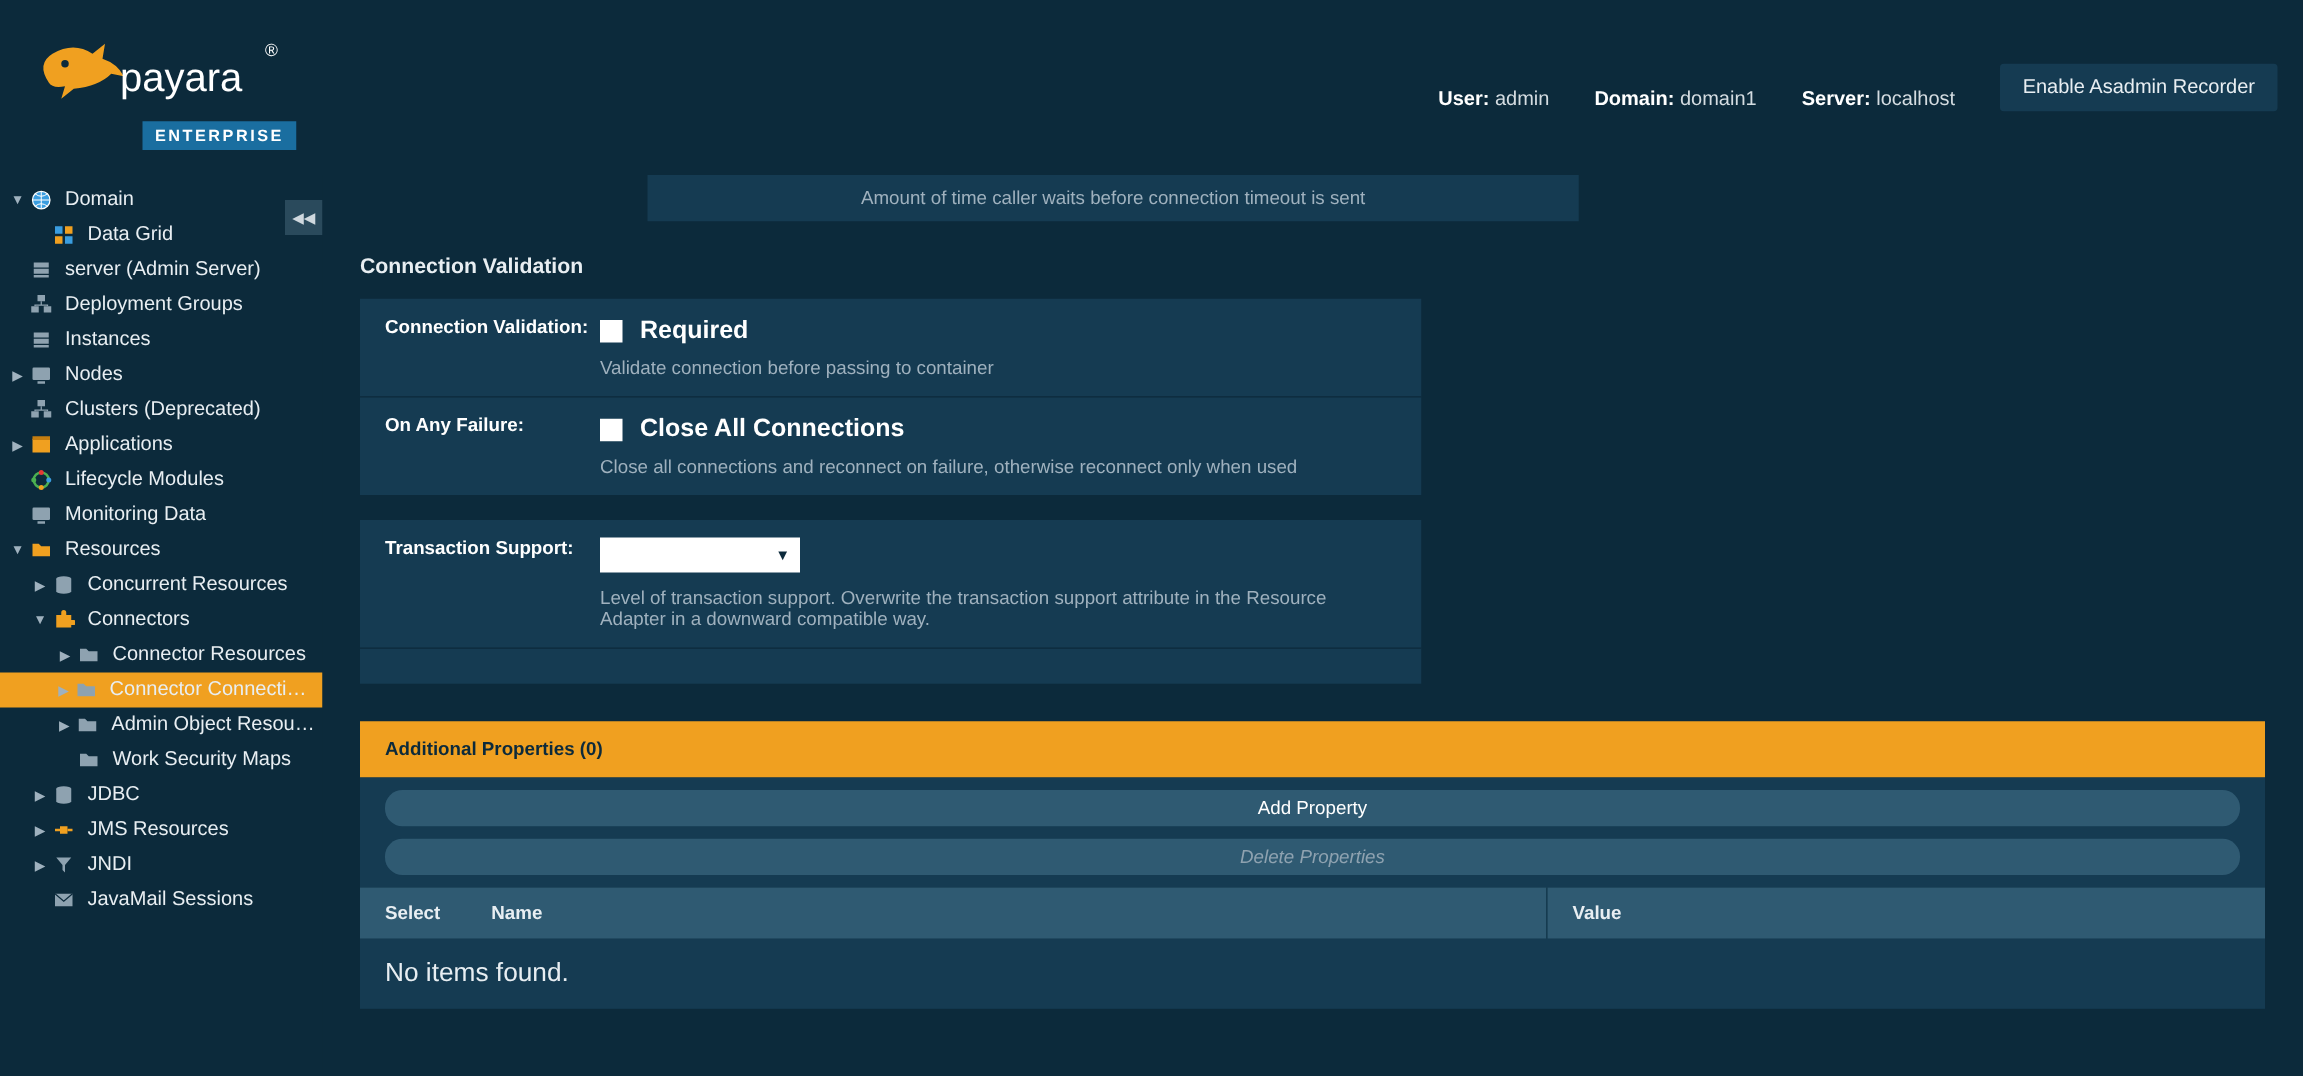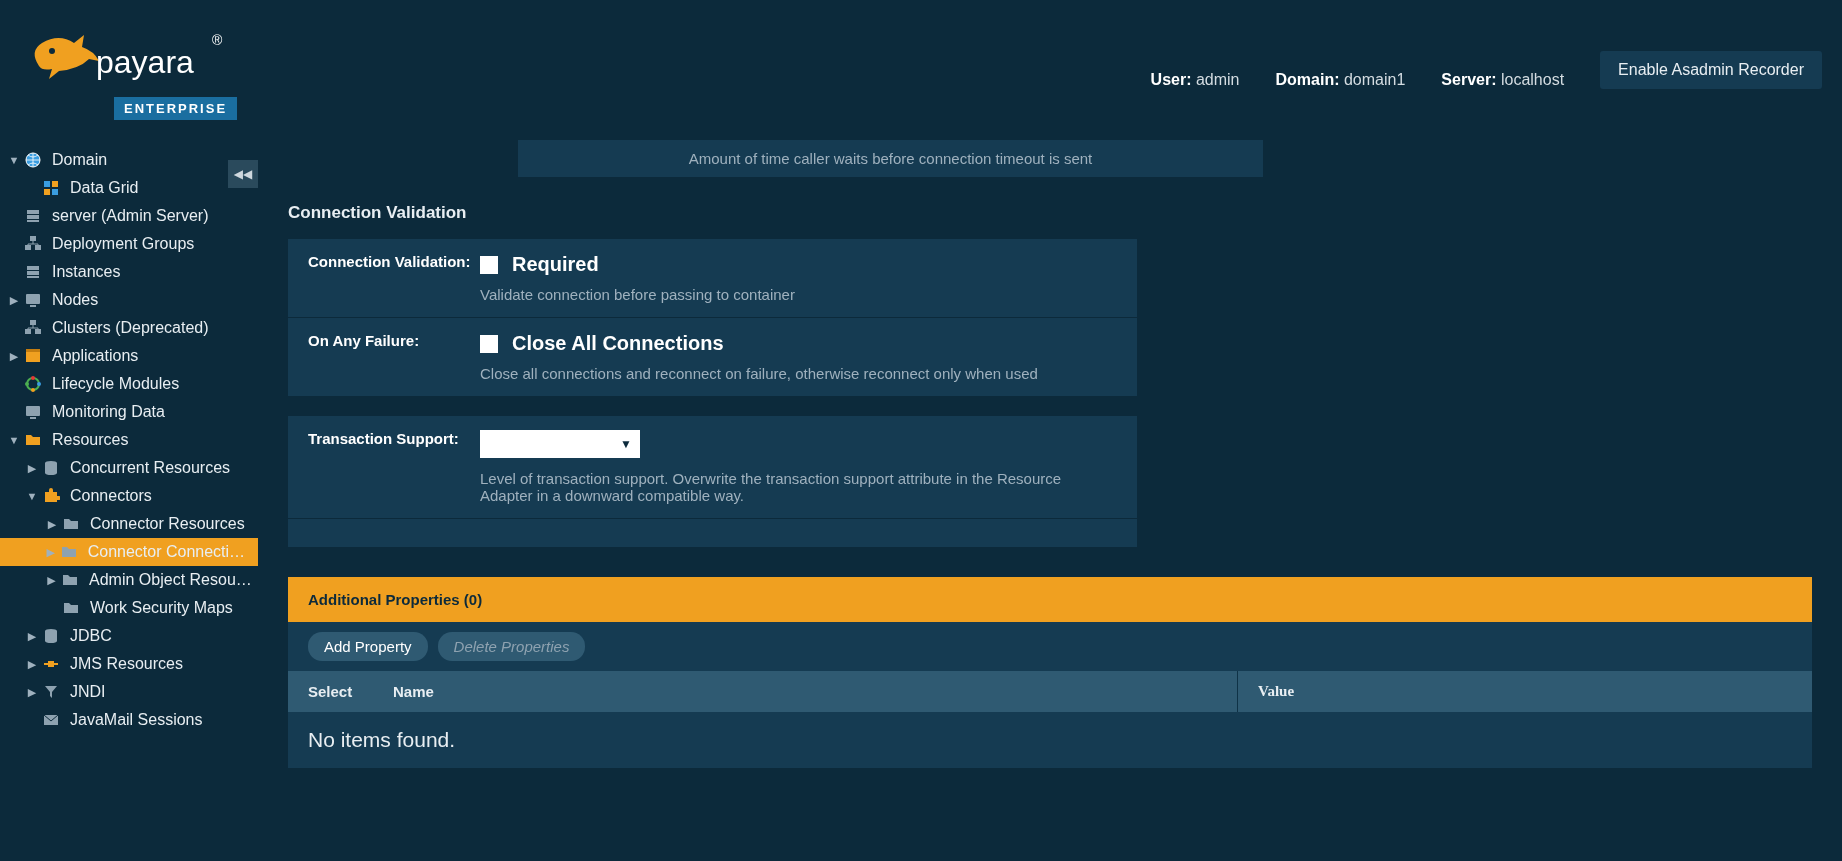--- a/index.html
+++ b/index.html
@@ -135,20 +135,21 @@
   font-size: 15px;
   padding: 14px 20px;
   margin-top: 30px;
   width: 100%;
 }
 .prop-bar {
   background: #153b52;
   padding: 10px 20px;
   display: flex;
   gap: 10px;
+  flex-direction: column;
 }
 .pill-btn {
   background: #2f5a72;
   border: none;
   color: #fff;
   padding: 6px 16px;
   border-radius: 14px;
   font-size: 15px;
   cursor: pointer;
 }
@@ -160,21 +161,21 @@
 .prop-table { width: 100%; background: #0f3246; }
 .prop-thead {
   display: flex;
   background: #2f5a72;
   font-weight: 700;
   font-size: 15px;
 }
 .prop-th { padding: 12px 20px; }
 .th-select { width: 85px; }
 .th-name { flex: 1; }
-.th-value { width: 575px; border-left: 1px solid #0f3246; font-family: Liberation Serif, serif; }
+.th-value { width: 575px; border-left: 1px solid #0f3246; }
 .prop-empty {
   padding: 16px 20px;
   color: #e8eef2;
   font-size: 21px;
   background: #153b52;
 }
 .ind0{padding-left:8px}.ind1{padding-left:26px}.ind2{padding-left:46px}
 </style>
 </head>
 <body>

